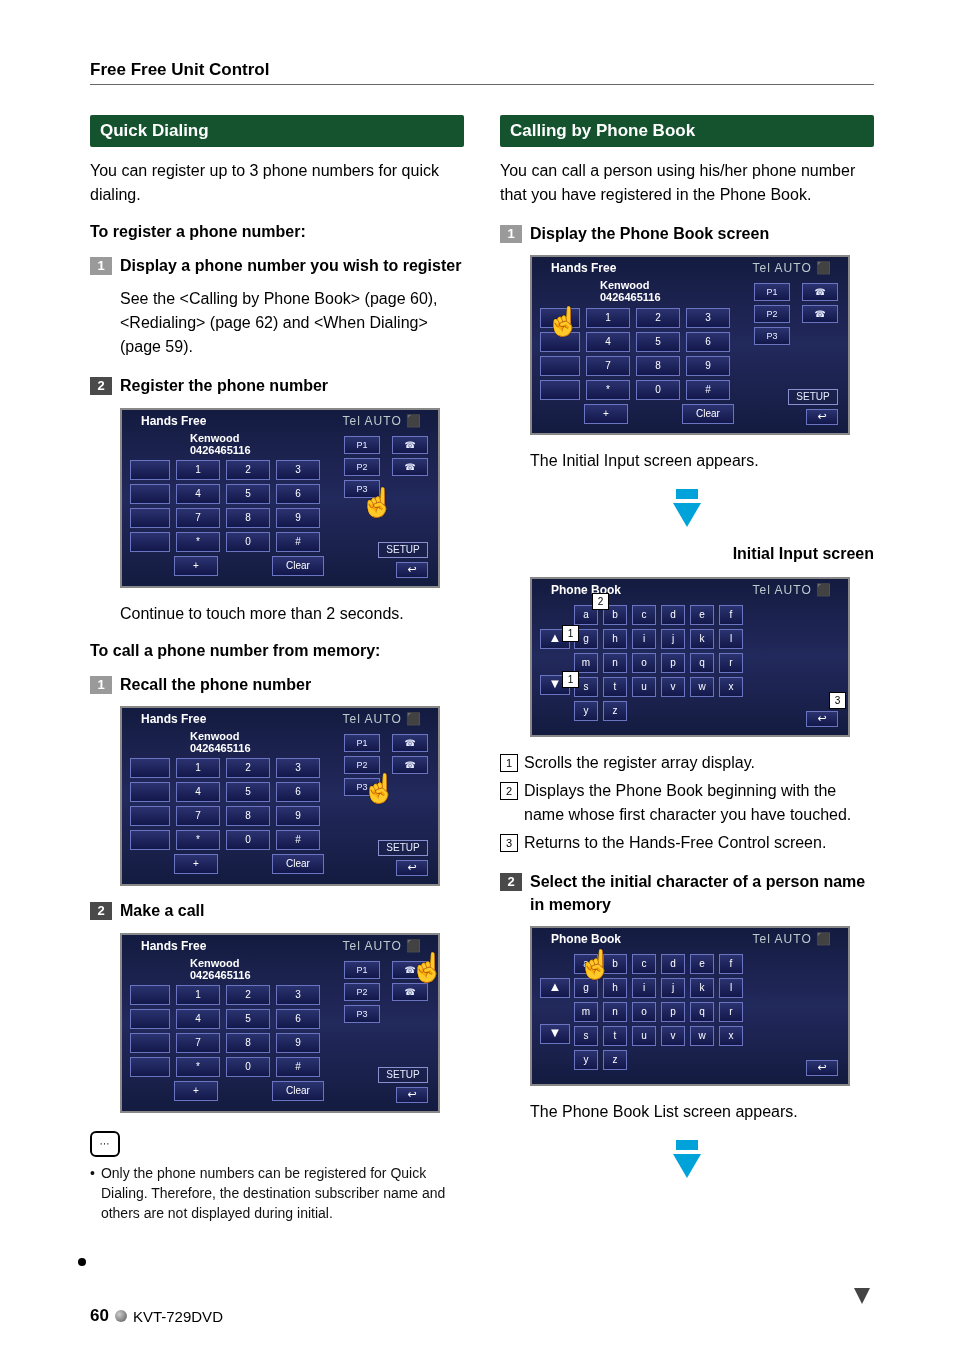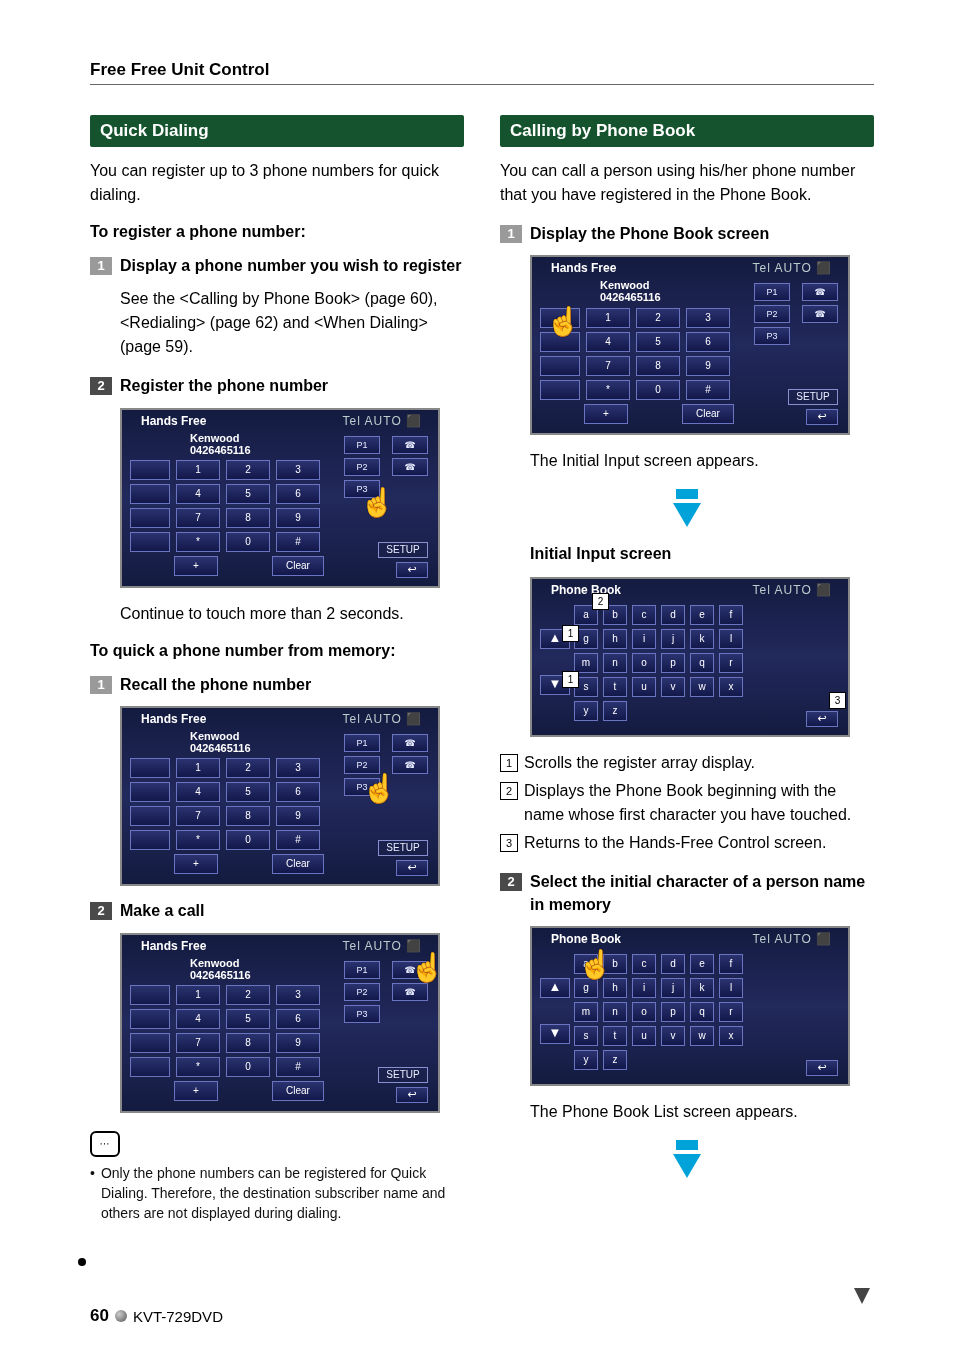--- a/index.html
+++ b/index.html
@@ -321,21 +321,21 @@
                 </div>
             </div>
             <div class="setup-btn">SETUP</div>
             <div class="return-btn">↩</div>
           </div>
           <span class="hand" style="left:240px; top:78px;">☝</span>
         </div>
       </div>
       <p class="sub-text">Continue to touch more than 2 seconds.</p>
 
-      <p class="bold-lead">To quick a phone number from memory:</p>
+      <p class="bold-lead">To call a phone number from memory:</p>
 
       <div class="step">
         <span class="step-num light">1</span>
         <span class="step-text">Recall the phone number</span>
       </div>
 
       <div class="screenshot-block">
         <div class="hand-cont">
           <div class="screenshot" style="height:180px;">
             <div class="shot-status">Tel   AUTO  ⬛</div>
@@ -454,21 +454,21 @@
             <div class="setup-btn">SETUP</div>
             <div class="return-btn">↩</div>
           </div>
           <span class="hand" style="left:290px; top:18px;">☝</span>
         </div>
       </div>
 
       <div class="note-icon">⋯</div>
       <div class="note-bullet">
         <span class="dot">•</span>
-        <span>Only the phone numbers can be registered for Quick Dialing. Therefore, the destination subscriber name and others are not displayed during dialing.</span>
+        <span>Only the phone numbers can be registered for Quick Dialing. Therefore, the destination subscriber name and others are not displayed during initial.</span>
       </div>
     </div>
 
     <div class="col">
       <div class="black-bar">Calling by Phone Book</div>
       <p class="body-text">You can call a person using his/her phone number that you have registered in the Phone Book.</p>
 
       <div class="step">
         <span class="step-num light">1</span>
         <span class="step-text">Display the Phone Book screen</span>
@@ -530,21 +530,21 @@
             <div class="return-btn">↩</div>
           </div>
           <span class="hand" style="left:16px; top:50px;">☝</span>
         </div>
       </div>
 
       <p class="sub-text">The Initial Input screen appears.</p>
       <div class="arrow-cap"></div>
       <div class="arrow-down"></div>
 
-      <p class="bold-lead" style="margin-left:30px;">Initial Input screen</p>
+      <p class="bold-lead" style="margin-left:30px;text-align:right;">Initial Input screen</p>
 
       <div class="screenshot-block">
         <div class="hand-cont">
           <div class="screenshot" style="height:160px;">
             <div class="shot-status">Tel   AUTO  ⬛</div>
             <div class="shot-title">Phone Book</div>
             <span class="callout-marker" style="left:60px; top:14px;">2</span>
             <span class="pb-left-btn" style="top:50px;">▲</span>
             <span class="callout-marker" style="left:30px; top:46px;">1</span>
             <span class="pb-left-btn" style="top:96px;">▼</span>

